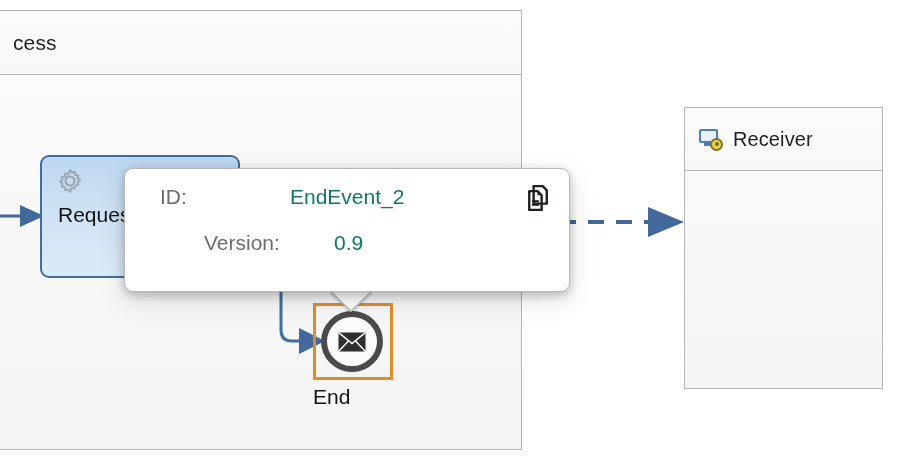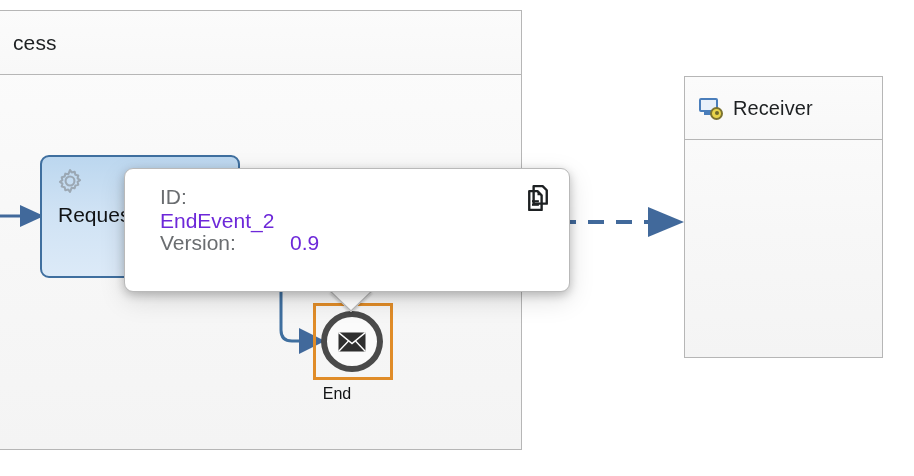--- a/index.html
+++ b/index.html
@@ -17,21 +17,21 @@
   .pool-header{position:absolute;left:0;right:0;top:0;box-sizing:border-box;
         border-bottom:1px solid #b6b6b6;
         background:linear-gradient(180deg,#fbfbfb 0%,#f8f8f8 100%);
         display:flex;align-items:center;}
   .pool-title{font-size:21px;color:#1d2022;letter-spacing:.1px;white-space:nowrap;}
 
   #pool-process{left:-60px;top:10px;width:582px;height:440px;}
   #pool-process .pool-header{height:64px;padding-left:60px;}
   #pool-process .pool-title{padding-left:12px;}
 
-  #pool-receiver{left:684px;top:76px;width:199px;height:282px;}
+  #pool-receiver{left:684px;top:107px;width:199px;height:282px;}
   #pool-receiver .pool-header{height:63px;padding-left:14px;gap:10px;}
   #pool-receiver .pool-title{font-size:20px;}
 
   
   .recv-icon{position:relative;width:24px;height:23px;flex:0 0 24px;}
   .recv-icon .screen{position:absolute;left:0;top:1px;width:19px;height:14px;
       border:2px solid #4a7ebb;border-radius:2px;background:#e8f0fa;box-sizing:border-box;}
   .recv-icon .stand{position:absolute;left:5px;top:15px;width:9px;height:3px;background:#4a7ebb;}
   .recv-icon .disc{position:absolute;right:0px;bottom:0px;width:13px;height:13px;border-radius:50%;
       background:#e8d44a;border:2px solid #7b7330;box-sizing:border-box;
@@ -45,38 +45,38 @@
   .task-label{position:absolute;left:16px;top:46px;font-size:21px;color:#111315;white-space:nowrap;}
   .gear-icon{position:absolute;left:14px;top:10px;width:28px;height:28px;opacity:.45;}
 
   
   #end-event-sel{position:absolute;left:313px;top:303px;width:80px;height:77px;
      border:3px solid #e08c28;box-sizing:border-box;background:transparent;}
   #end-event-circle{position:absolute;left:321px;top:311px;width:62px;height:61px;
      border-radius:50%;border:6px solid #4a4a4a;box-sizing:border-box;
      background:#fbfbfb;display:flex;align-items:center;justify-content:center;}
   .envelope{width:28px;height:20px;}
-  #end-label{position:absolute;left:297px;top:385px;width:80px;text-align:center;
-     font-size:16px;color:#111315;}
+  #end-label{position:absolute;left:313px;top:385px;width:80px;text-align:left;
+     font-size:21px;color:#111315;}
 
   
   .flow-svg{position:absolute;inset:0;width:914px;height:476px;pointer-events:none;}
 
   
   #tooltip{position:absolute;left:124px;top:168px;width:446px;height:124px;
      background:#ffffff;border:1px solid #b9b9b9;border-radius:9px;
      box-sizing:border-box;
      box-shadow:0 3px 10px rgba(0,0,0,.22), 0 8px 26px rgba(0,0,0,.13);}
   .tt-row{position:absolute;display:flex;align-items:baseline;}
   .tt-label{font-size:21px;color:#6a6d70;}
-  .tt-value{font-size:21px;color:#6d28d9;}
-  #tt-row-id{left:35px;top:16px;flex-direction:column;}
+  .tt-value{font-size:21px;color:#0f766e;}
+  #tt-row-id{left:35px;top:16px;}
   #tt-row-id .tt-label{width:130px;}
   #tt-row-version{left:35px;top:62px;}
-  #tt-row-version .tt-label{width:130px;}
+  #tt-row-version .tt-label{width:130px;margin-left:44px;}
   #copy-btn{position:absolute;right:16px;top:14px;width:30px;height:30px;cursor:pointer;}
   .tt-tail{position:absolute;left:329px;top:291px;width:0;height:0;
      border-left:22px solid transparent;border-right:22px solid transparent;
      border-top:21px solid #ffffff;
      filter:drop-shadow(0 2px 1px rgba(0,0,0,.18));}
   .tt-tail-line{position:absolute;left:329px;top:290px;width:44px;height:22px;}
 </style>
 </head>
 <body>
 

